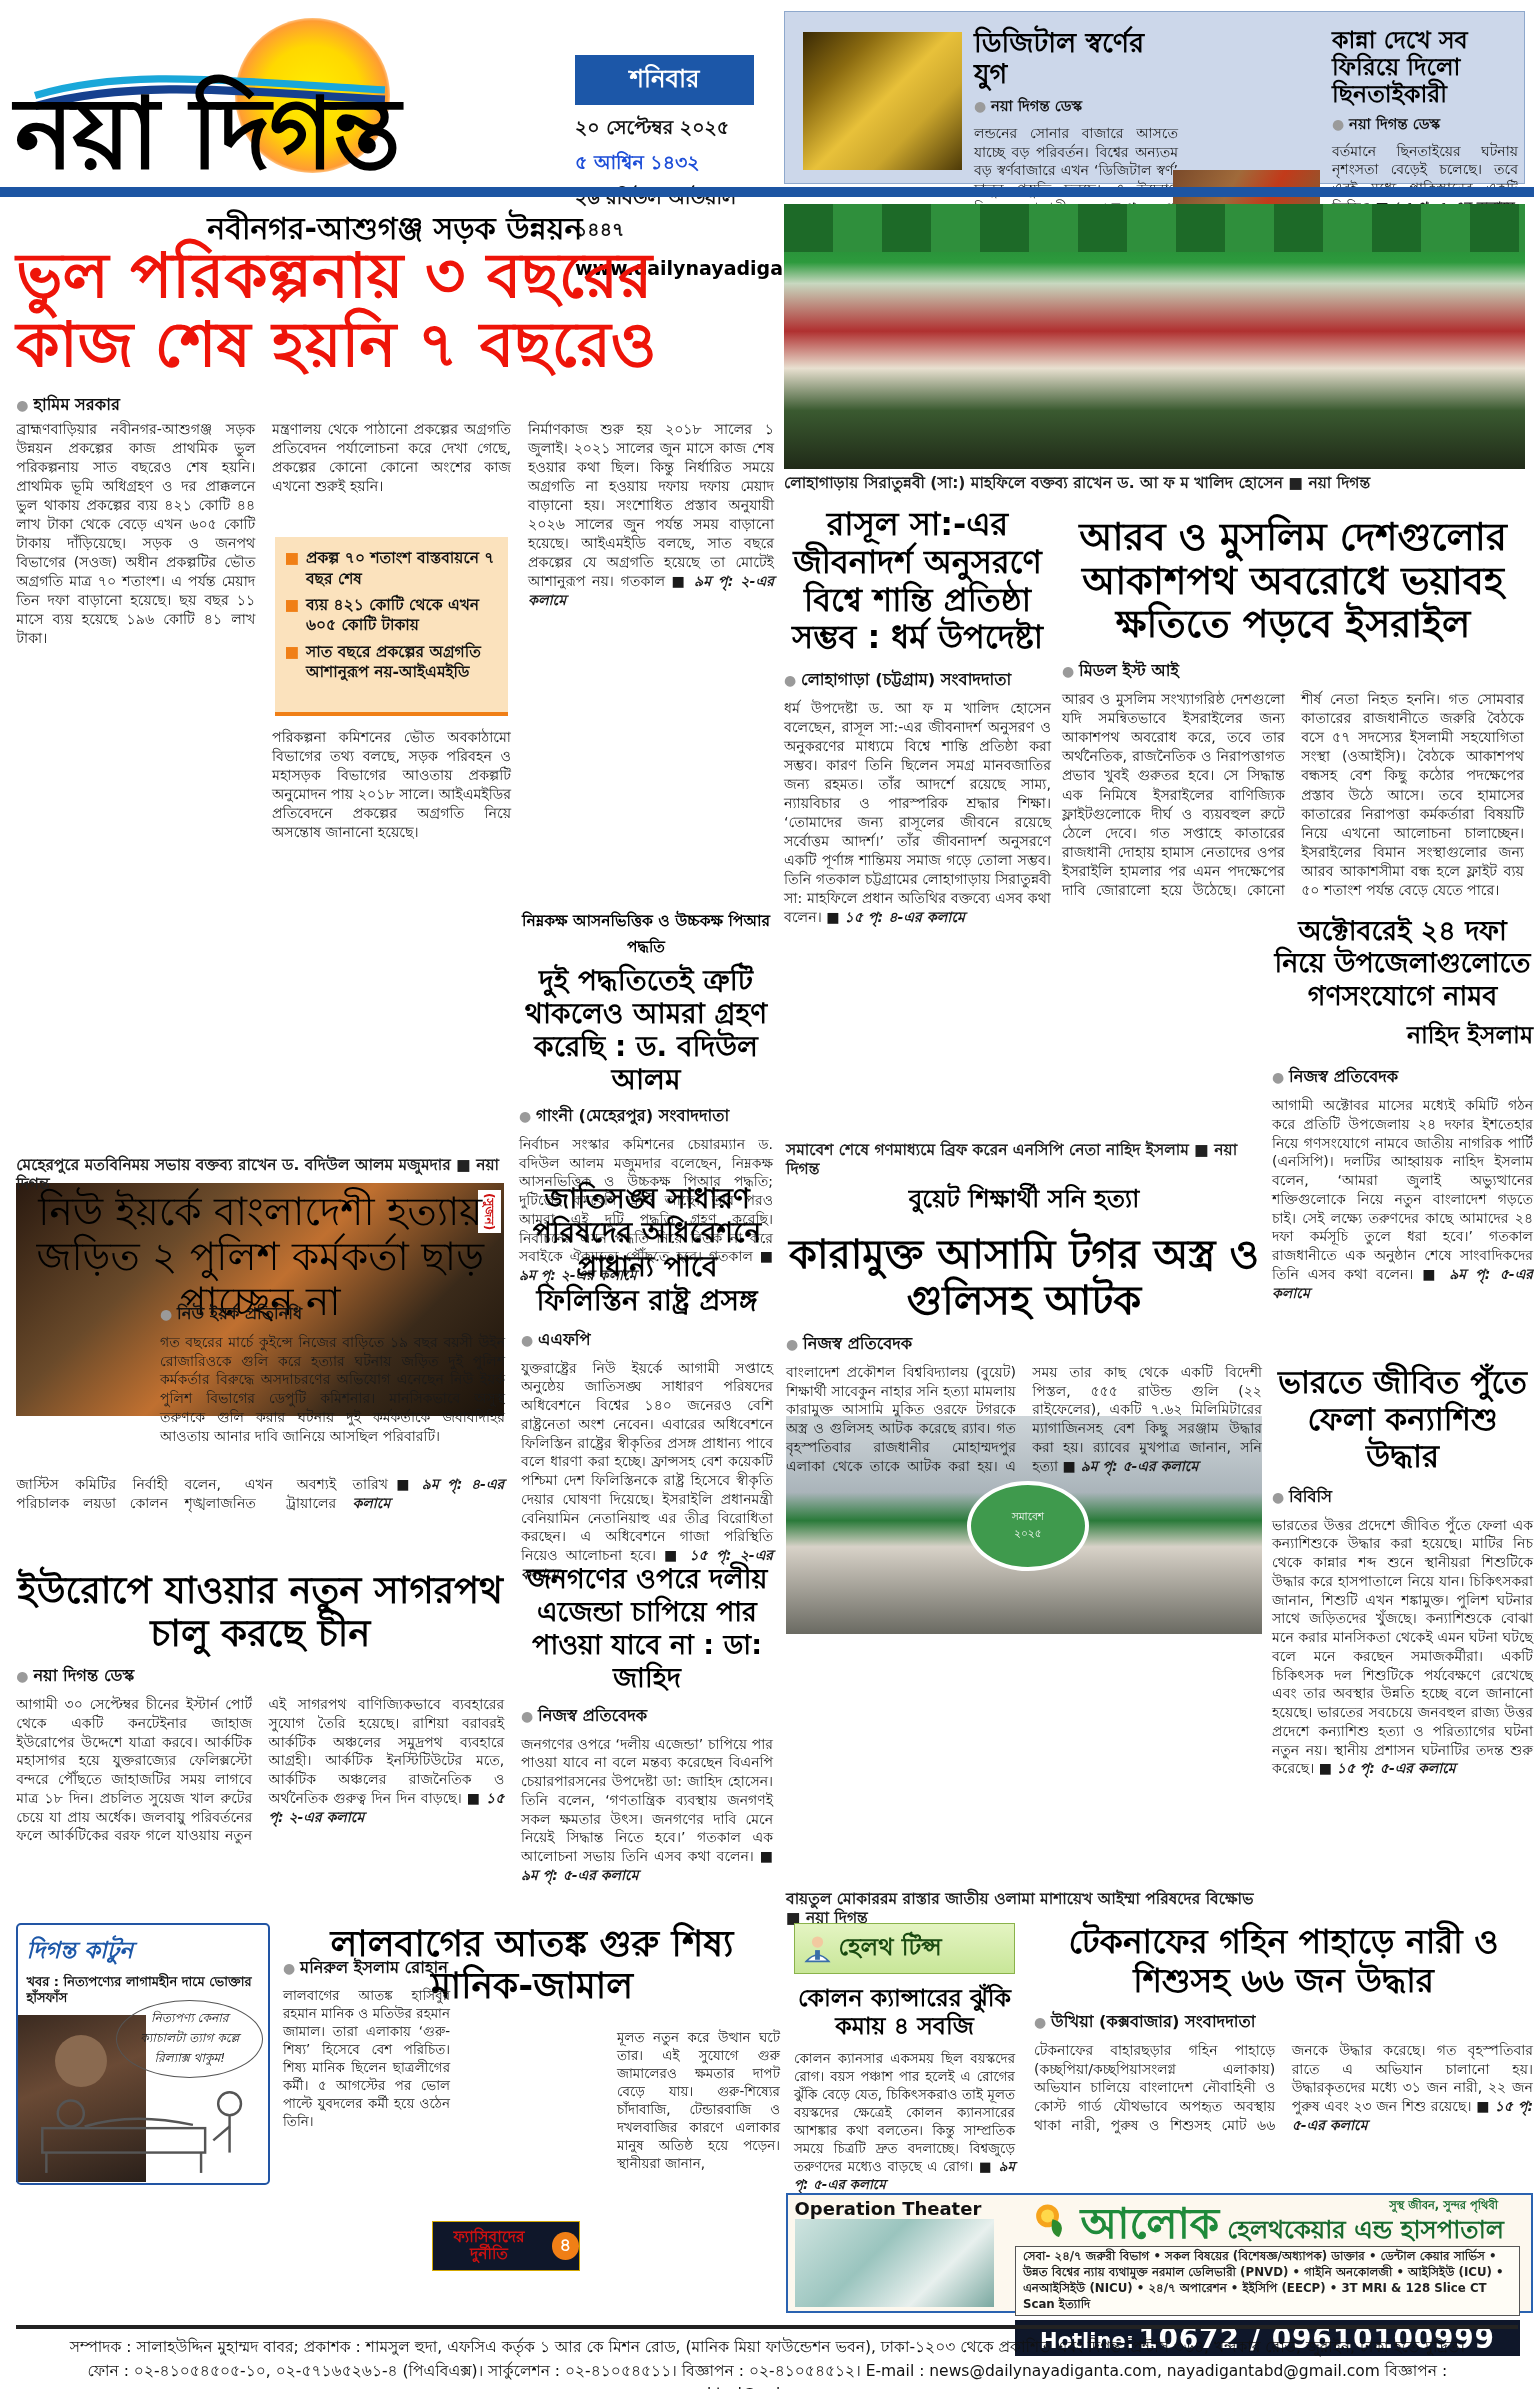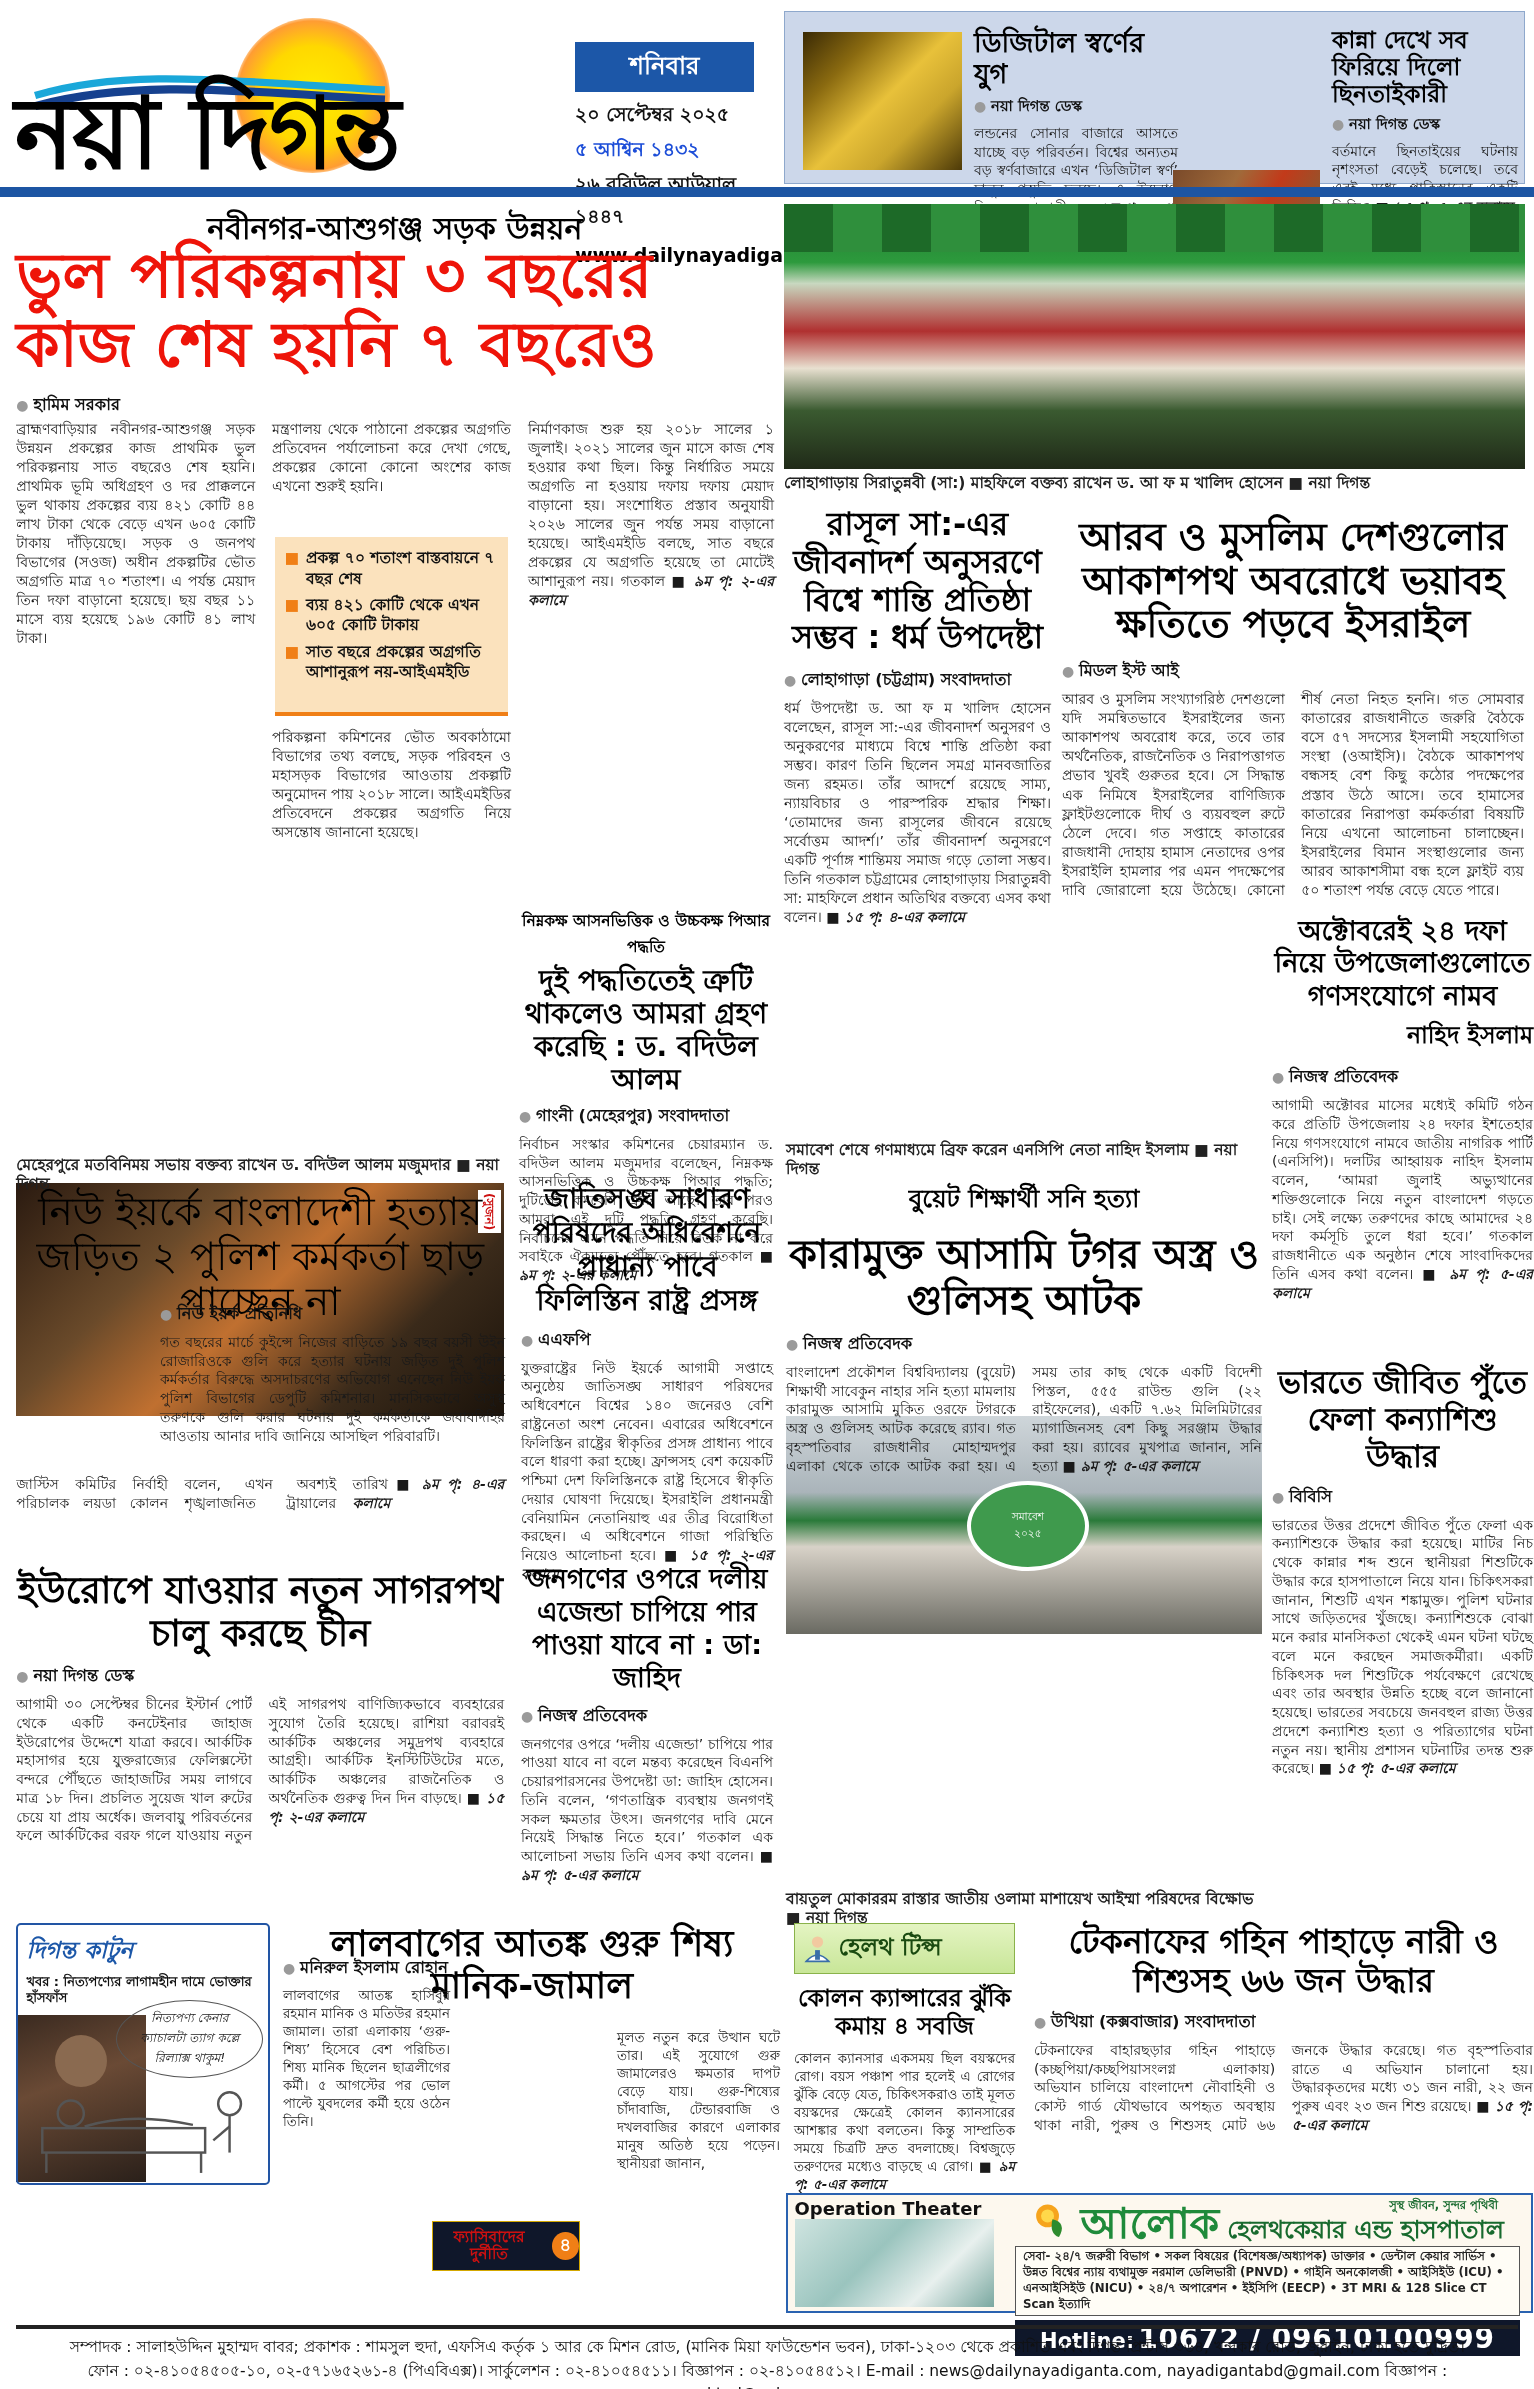--- a/index.html
+++ b/index.html
@@ -25,21 +25,21 @@
 
   <div class="abs" style="left:14.7px;top:9.8px;width:537px;height:175px;">
     <div class="abs" style="left:220px;top:8.1px;width:155px;height:155px;border-radius:50%;background:radial-gradient(circle,#ffee00 0%,#ffd800 45%,#ff9c33 68%,rgba(255,156,51,0) 75%);"></div>
     <svg class="abs" style="left:16.3px;top:57px;" width="358" height="49" viewBox="0 0 440 60">
       <path d="M5 35 C 120 0, 250 18, 435 28" stroke="#1aa7d9" stroke-width="9" fill="none"></path>
       <path d="M5 48 C 130 14, 260 30, 435 40" stroke="#16418f" stroke-width="10" fill="none"></path>
     </svg>
     <div class="abs" style="left:0px;top:47px;width:537px;font-size:99px;font-weight:900;color:#000;letter-spacing:-1.6px;white-space:nowrap;">নয়া দিগন্ত</div>
   </div>
 
-  <div class="abs" style="left:575px;top:42px;width:208px;">
+  <div class="abs" style="left:575px;top:55px;width:208px;">
     <div style="background:#1c57a8;color:#ffffff;font-weight:bold;font-size:24.4px;text-align:center;padding:4.9px 0;width:179px;">শনিবার</div>
     <div style="font-size:19px;color:#111;margin-top:8.1px;font-weight:bold;">২০ সেপ্টেম্বর ২০২৫</div>
     <div style="font-size:19px;color:#1d4ed8;margin-top:3.3px;font-weight:bold;">৫ আশ্বিন ১৪৩২</div>
     <div style="font-size:19px;color:#111;margin-top:3.3px;font-weight:bold;">২৬ রবিউল আউয়াল ১৪৪৭</div>
     <div style="font-size:19px;color:#000;margin-top:9.8px;font-weight:bold;font-family:'DejaVu Sans',sans-serif;">www.dailynayadiganta.com</div>
   </div>
 
   <div class="abs" style="left:784px;top:11.4px;width:741px;height:173px;background:#ccd7ea;border:0.8px solid #8ea8cc;">
     <div class="abs photo" style="left:18px;top:19.5px;width:159px;height:138px;background:linear-gradient(135deg,#3a2a05 0%,#8a6a10 25%,#e8c13a 50%,#caa52c 70%,#4d3a08 100%);"></div>
     <div class="abs" style="left:189px;top:14.7px;width:204px;">

